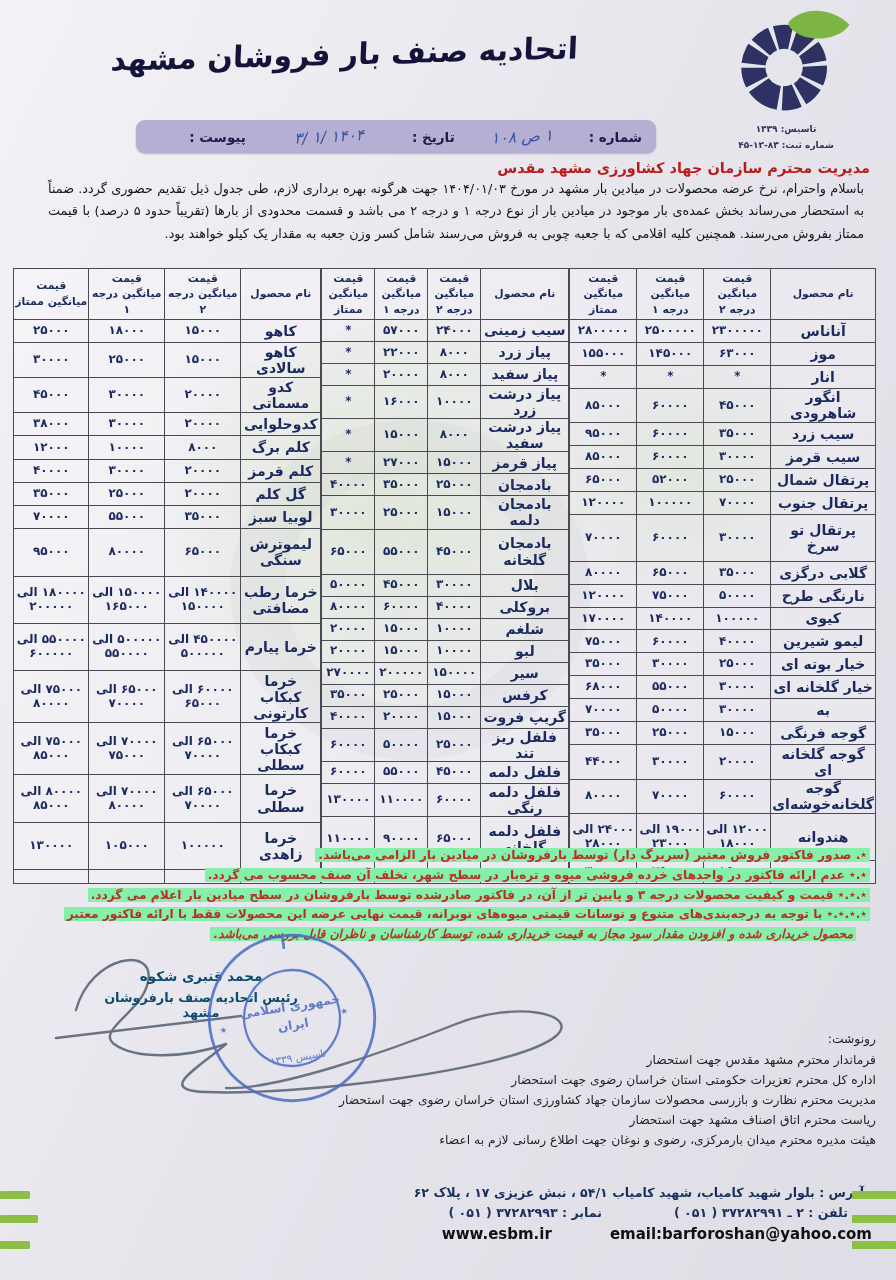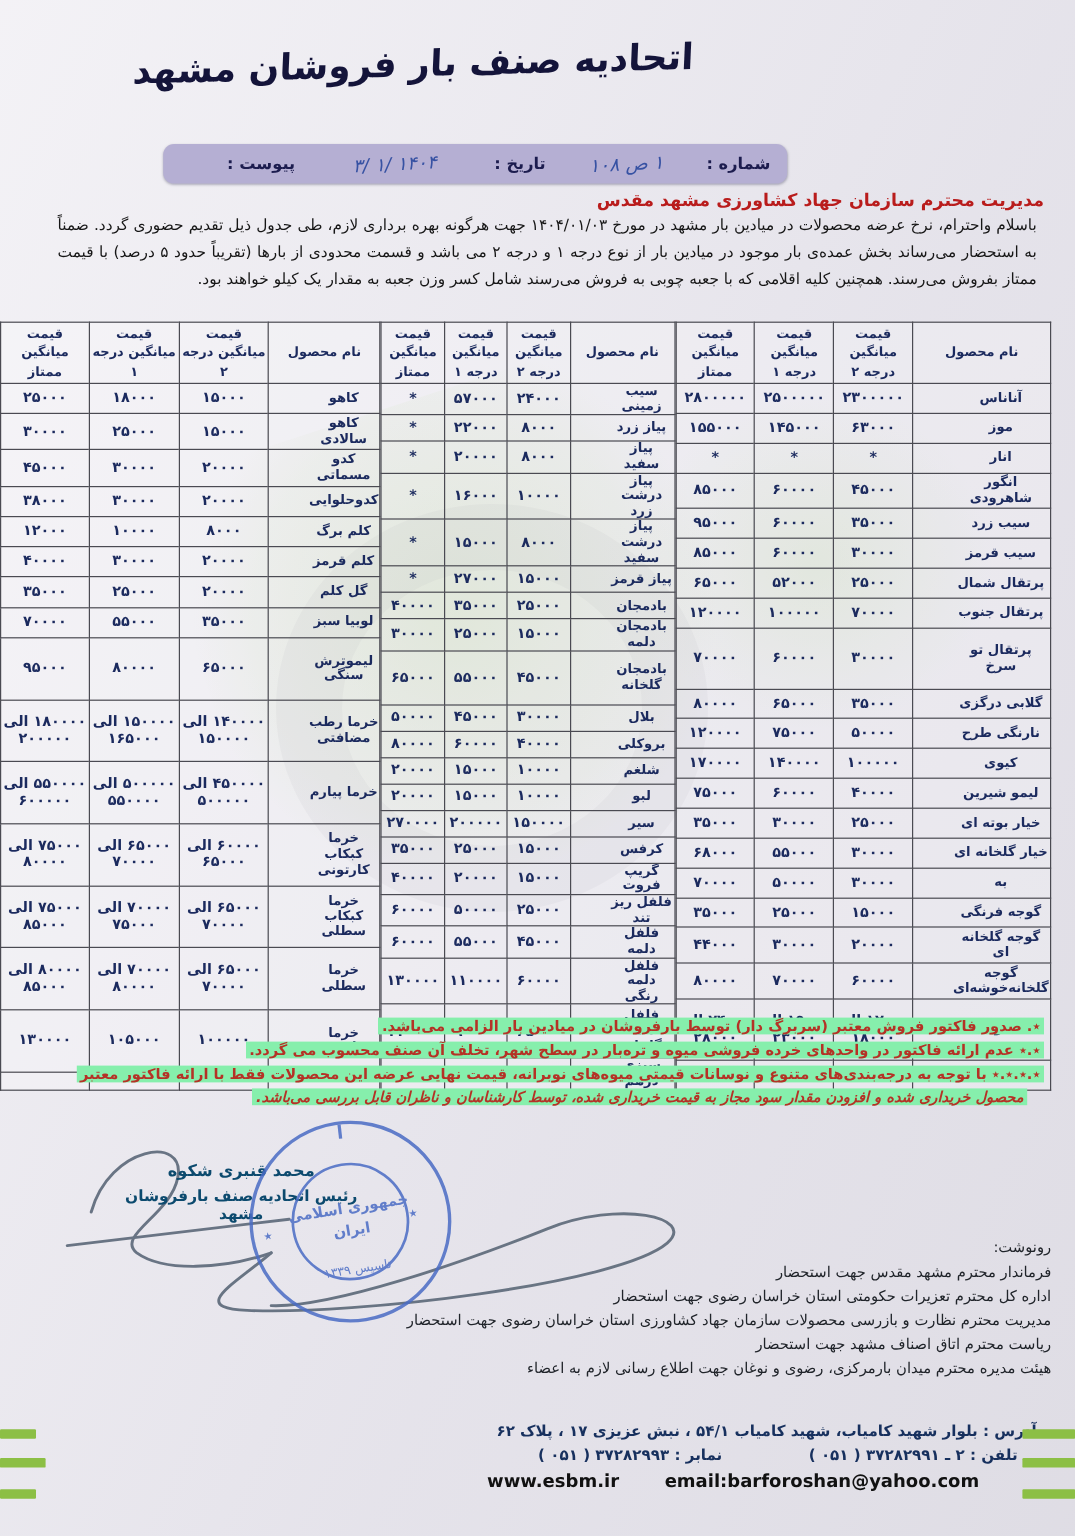--- a/index.html
+++ b/index.html
@@ -36,21 +36,21 @@
   .wm-ring{left:230px;top:420px;width:360px;height:340px;border-radius:50%;
     border:55px solid rgba(110,110,125,.07);box-sizing:border-box;}
   
   .tables{position:absolute;top:268px;right:20px;display:flex;z-index:1;}
   table{border-collapse:collapse;table-layout:fixed;background:rgba(255,255,255,.25);}
   th,td{border:1px solid #4a4a52;text-align:center;vertical-align:middle;
         color:#1b2a5e;font-weight:bold;padding:0 1px;overflow:hidden;}
   table{border:1.5px solid #2f2f38;}
   th{font-size:10.8px;height:50px;line-height:1.45;}
   td{font-size:12px;height:21px;line-height:1.15;}
-  td.pname{font-size:11px;padding-left:33px;}
+  td.pname{font-size:14px;}
   tr.tall td{height:44px;}
   tr.short td{height:12px;}
   
   .footnotes{position:absolute;top:846px;right:26px;left:26px;text-align:right;
     color:#b53226;font-weight:bold;font-size:12.2px;line-height:1.62;z-index:2;}
   .fn-line .hl{background:#86efac;padding:0 3px;box-decoration-break:clone;}
   .fn-line:last-child{margin-right:14px;font-style:italic;}
   
   .bottom{position:absolute;top:944px;left:0;right:0;height:238px;z-index:2;}
   .sig-svg{position:absolute;left:36px;top:-4px;width:580px;height:175px;}
@@ -60,33 +60,41 @@
   .stamp{position:absolute;left:198px;top:-20px;width:188px;height:188px;
          transform:rotate(-9deg);opacity:.85;}
   .cc{position:absolute;right:20px;top:86px;text-align:right;font-size:12.3px;
       color:#20242a;line-height:1.62;}
   .cc-label{margin-bottom:1px;}
   
   .footer{position:absolute;top:1185px;left:0;right:0;height:95px;z-index:2;
           font-weight:bold;color:#17305e;}
   .fl{text-align:right;margin:0 32px 5px 0;font-size:12.6px;}
   .fl-phones{display:flex;gap:72px;justify-content:flex-start;margin:0 48px 5px 0;font-size:12.6px;}
-  .fl-web{direction:ltr;display:flex;gap:38px;justify-content:flex-end;
-          margin:2px 80px 0 0;font-size:15px;color:#111;}
+  .fl-web{direction:ltr;display:flex;gap:58px;justify-content:flex-end;
+          margin:2px 24px 0 0;font-size:15px;color:#111;}
   .gbar{position:absolute;height:8px;background:#8cbf45;border-radius:1px;}
 </style>
 </head>
 <body>
 
 <div class="page">
 
   <div class="wm wm-leaf"></div>
   <div class="wm wm-leaf2"></div>
   <div class="wm wm-ring"></div>
 
+  <div class="logo-wrap">
+    <svg width="150" height="110" viewBox="0 0 160 118">
+      <circle cx="78" cy="66" r="33" fill="none" stroke="#2e3263" stroke-width="26" pathLength="100" stroke-dasharray="7.6 1.9" transform="rotate(118 78 66)"></circle>
+      <path d="M84,16 C100,0 130,2 148,20 C138,36 106,40 90,28 C83,23 81,19 84,16 Z" fill="#7cb544"></path>
+    </svg>
+    <div class="logo-meta">تاسیس: ۱۳۳۹</div>
+    <div class="logo-meta">شماره ثبت: ۸۳-۱۲-۴۵</div>
+  </div>
 
   <div class="org-title">اتحادیه صنف بار فروشان مشهد</div>
 
   <div class="refbar">
     <span>شماره :</span>
     <span class="hw num">۱ ص ۱۰۸</span>
     <span>تاریخ :</span>
     <span class="hw date">۱۴۰۴ /۱ /۳</span>
     <span>پیوست :</span>
   </div>
@@ -497,20 +505,21 @@
             <td></td>
             <td></td>
           </tr>
         </tbody>
       </table>
   </div>
 
   <div class="footnotes">
       <div class="fn-line"><span class="hl">٭. صدور فاکتور فروش معتبر (سربرگ دار) توسط بارفروشان در میادین بار الزامی می‌باشد.</span></div>
       <div class="fn-line"><span class="hl">٭.٭ عدم ارائه فاکتور در واحدهای خرده فروشی میوه و تره‌بار در سطح شهر، تخلف آن صنف محسوب می گردد.</span></div>
+      <div class="fn-line"><span class="hl">٭.٭.٭ قیمت و کیفیت محصولات درجه ۳ و پایین تر از آن، در فاکتور صادرشده توسط بارفروشان در سطح میادین بار اعلام می گردد.</span></div>
       <div class="fn-line"><span class="hl">٭.٭.٭.٭ با توجه به درجه‌بندی‌های متنوع و نوسانات قیمتی میوه‌های نوبرانه، قیمت نهایی عرضه این محصولات فقط با ارائه فاکتور معتبر</span></div>
       <div class="fn-line"><span class="hl">محصول خریداری شده و افزودن مقدار سود مجاز به قیمت خریداری شده، توسط کارشناسان و ناظران قابل بررسی می‌باشد.</span></div>
     </div>
 
   <div class="bottom">
     <svg class="sig-svg" viewBox="0 0 580 175">
       <g fill="none" stroke="#5b6878" stroke-width="2.4" stroke-linecap="round" opacity="0.9">
         <path d="M40,70 C55,15 120,5 112,42 C106,72 60,90 78,104 C100,120 150,118 190,104"></path>
         <path d="M20,98 L205,76"></path>
         <path d="M190,104 C160,130 120,150 170,152 C260,156 480,130 520,96 C545,74 480,60 420,84 C350,112 240,150 190,148"></path>

